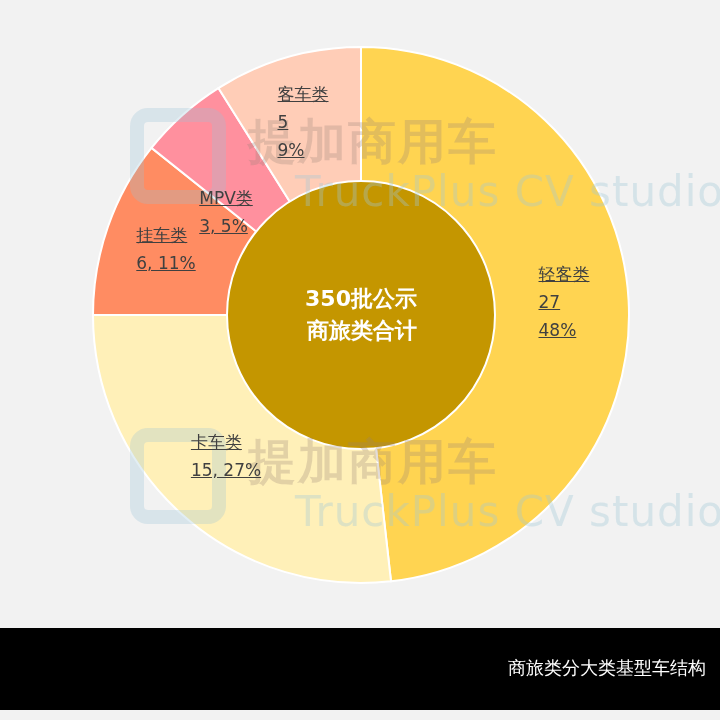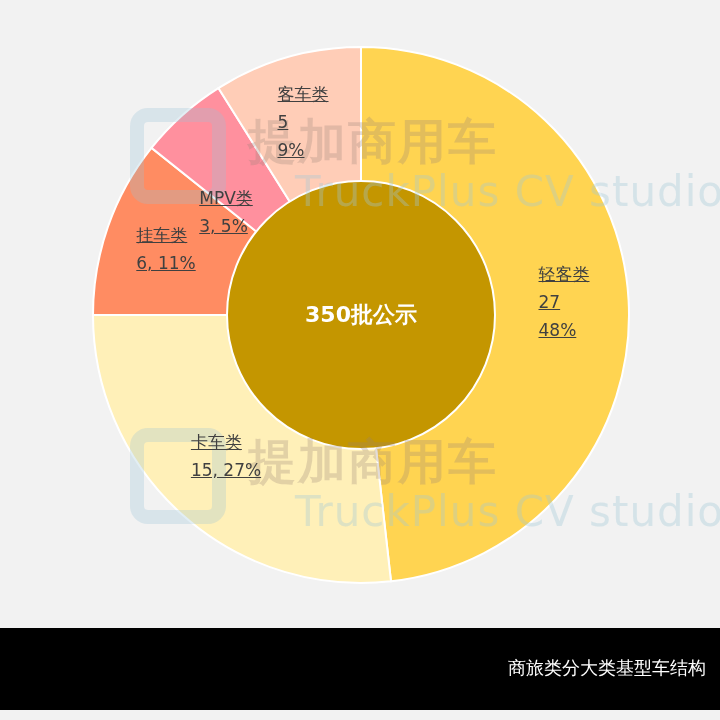--- a/index.html
+++ b/index.html
@@ -58,17 +58,18 @@
   <div>3, 5%</div>
 </div>
 <div class="lbl" style="left:303px; top:122px;">
   <div>客车类</div>
   <div>5</div>
   <div>9%</div>
 </div>
 
 <div class="center-text">
   <div>350批公示</div>
+  <div>商旅类合计</div>
 </div>
 
 <div class="footer">
   <div class="footer-title">商旅类分大类基型车结构</div>
 </div>
 
 </body></html>

